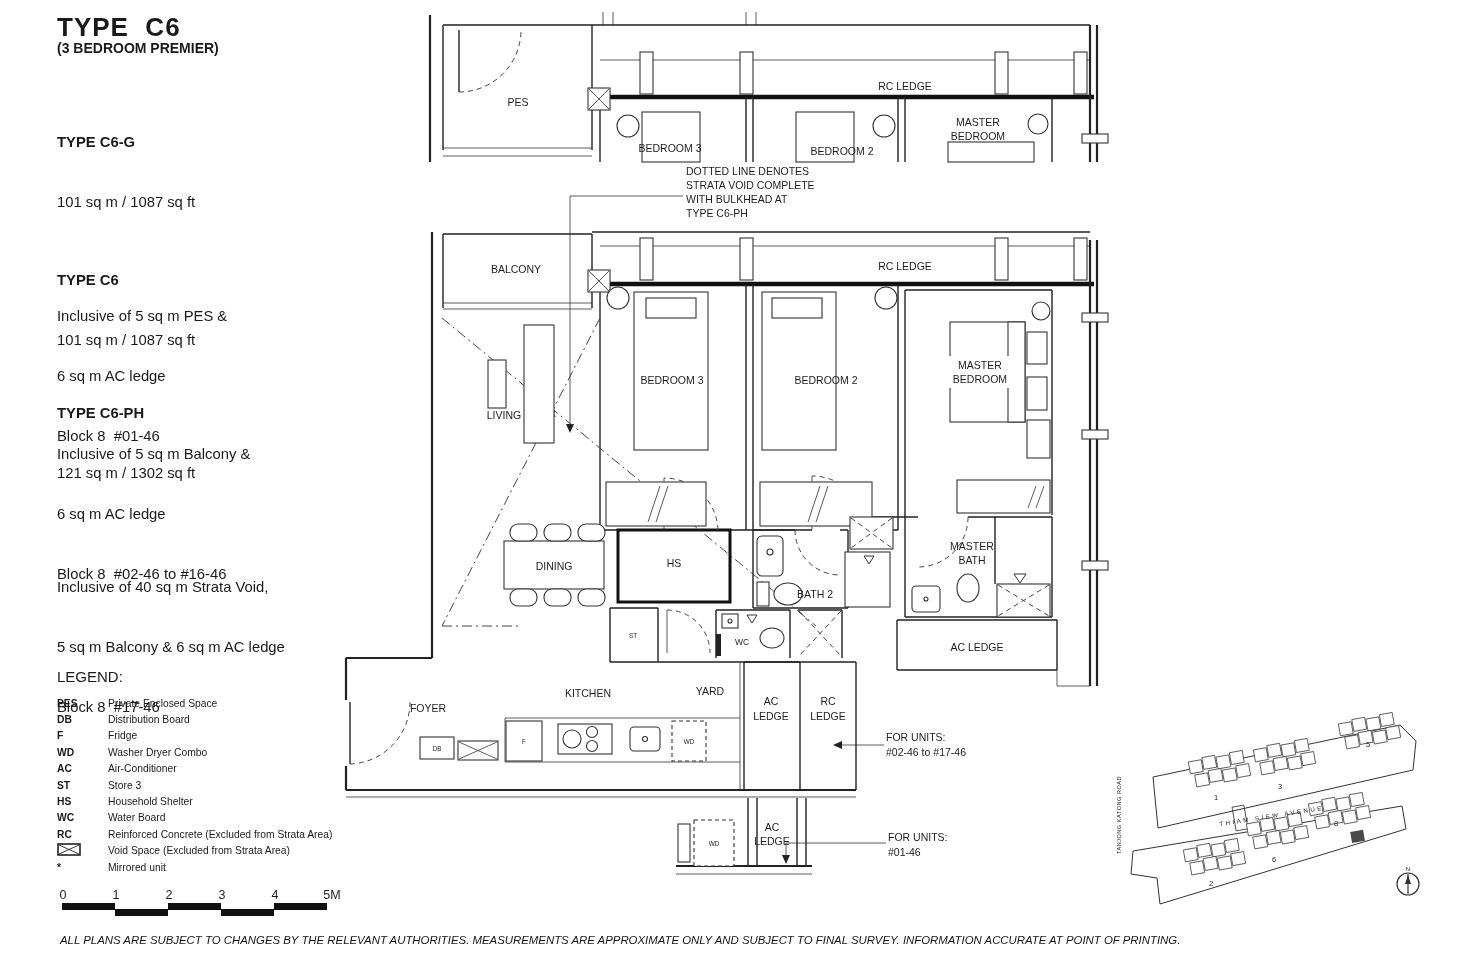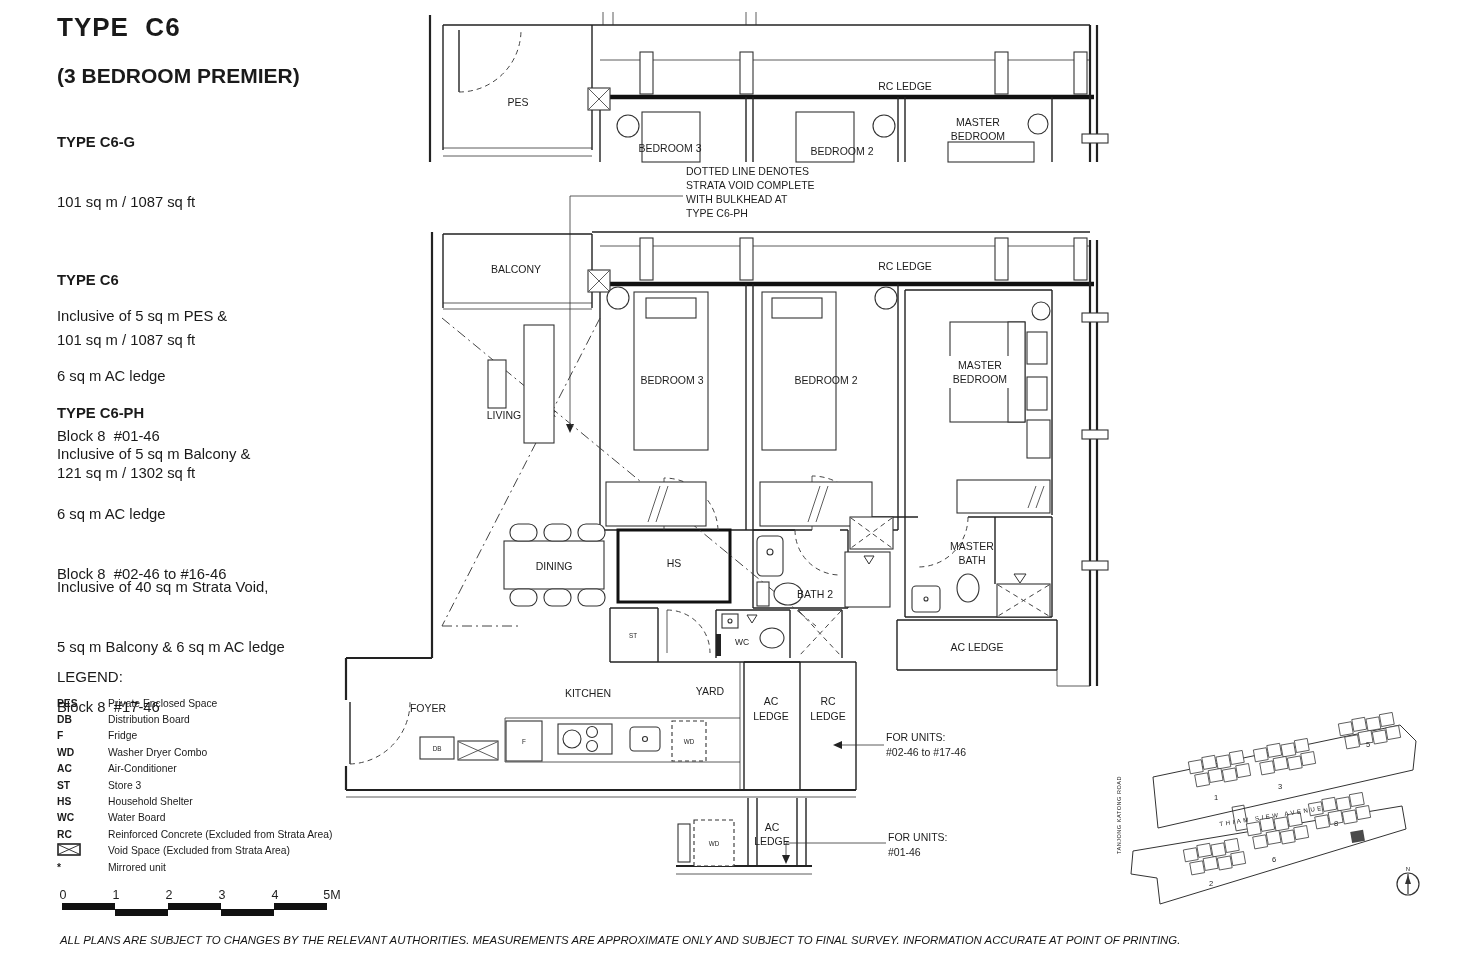--- a/index.html
+++ b/index.html
@@ -1,21 +1,21 @@
 <!DOCTYPE html>
 <html><head>
 <meta charset="utf-8">
 <style>
   html,body{margin:0;padding:0;background:#fff;}
   #canvas{position:relative;width:1478px;height:965px;background:#ffffff;overflow:hidden;
           font-family:"Liberation Sans",sans-serif;color:#1a1a1a;}
   .abs{position:absolute;}
   
   .main-title{left:57px;top:12px;font-size:26px;font-weight:bold;letter-spacing:1px;white-space:pre;}
-  .sub-title{left:57px;top:40px;font-size:21px;font-weight:bold;margin-top:24px;}
+  .sub-title{left:57px;top:40px;font-size:14px;font-weight:bold;}
   .variant{left:57px;width:330px;font-size:14.8px;line-height:20px;white-space:pre;}
   .variant .vname{font-weight:bold;}
   .variant .gap{height:14px;}
   #variant-1{top:92px;}
   #variant-2{top:230px;}
   #variant-3{top:363px;}
   
   #legend{left:57px;top:668px;width:330px;}
   .legend-title{font-size:15px;margin-bottom:10px;}
   .legend-row{display:flex;align-items:center;height:16.4px;font-size:10.3px;}

